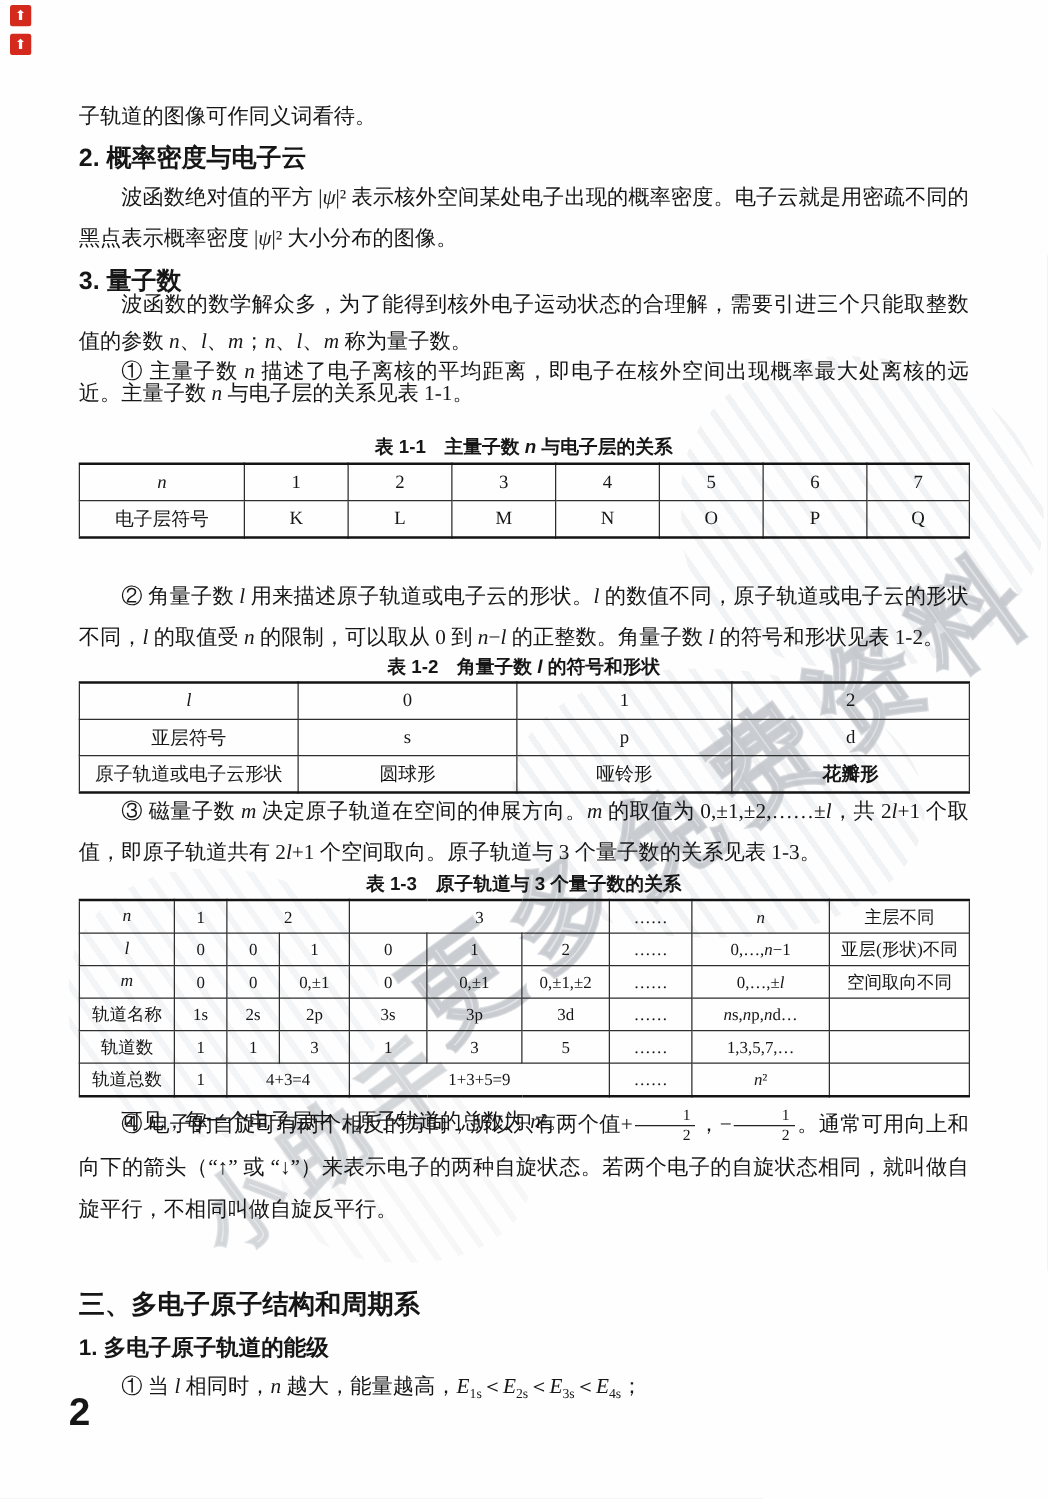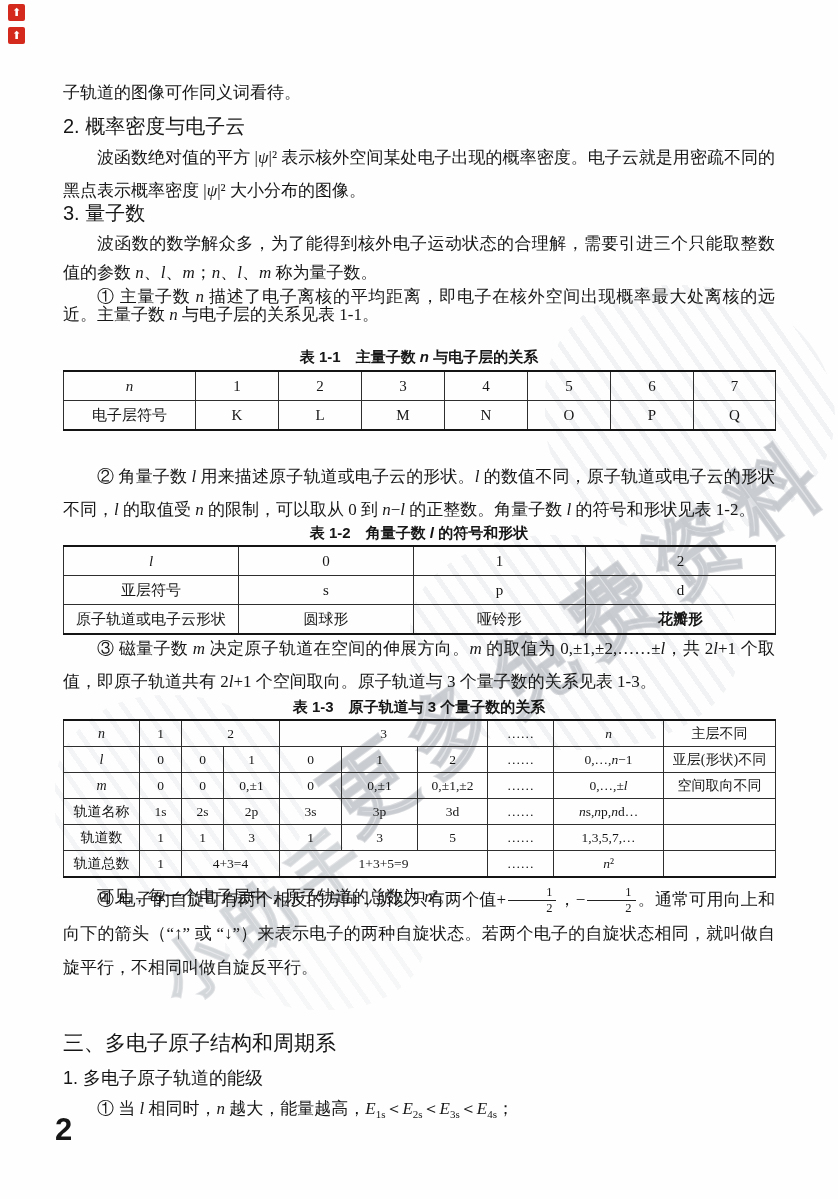--- a/index.html
+++ b/index.html
@@ -10,21 +10,21 @@
   .streak{position:absolute;opacity:.55;border-radius:45% 55% 50% 48%;
           background:repeating-linear-gradient(55deg,rgba(178,184,192,.30) 0 5px,rgba(255,255,255,0) 5px 17px);}
   .wm-text{position:absolute;font-family:"Liberation Sans","DejaVu Sans",sans-serif;font-weight:700;
            color:rgba(196,200,206,.50);-webkit-text-stroke:2px rgba(172,177,184,.45);
            letter-spacing:14px;white-space:nowrap;transform:rotate(-36deg);transform-origin:left top;}
   
   .content{position:absolute;inset:0;z-index:1;}
   .abs{position:absolute;}
   .para{width:712px;left:63px;font-size:17px;line-height:33px;text-align:justify;text-justify:inter-character;}
   .indent{text-indent:2em;}
-  .hd{font-family:"Liberation Sans","DejaVu Sans",sans-serif;font-weight:400;left:63px;}
+  .hd{font-family:"Liberation Sans","DejaVu Sans",sans-serif;font-weight:700;left:63px;}
   .cap{font-family:"Liberation Sans","DejaVu Sans",sans-serif;font-weight:700;
        width:712px;left:63px;text-align:center;font-size:15px;}
   i{font-style:italic;}
   sub{font-size:11px;}
   
   .frac{display:inline-flex;flex-direction:column;vertical-align:middle;text-align:center;
         font-size:12.5px;line-height:1.15;margin:0 2px;position:relative;top:-1px;}
   .frac .fn{border-bottom:1.3px solid #222;padding:0 4px;}
   .frac .fd{padding:0 4px;}
   
@@ -60,21 +60,21 @@
   <div class="content">
 
     <div class="marker" style="top:4px;">⬆</div>
     <div class="marker" style="top:27px;">⬆</div>
 
     <div class="abs para" style="top:76px;">子轨道的图像可作同义词看待。</div>
 
     <div class="abs hd" style="top:113px;font-size:20px;">2. 概率密度与电子云</div>
     <div class="abs para indent" style="top:141px;">波函数绝对值的平方 |<i>ψ</i>|² 表示核外空间某处电子出现的概率密度。电子云就是用密疏不同的黑点表示概率密度 |<i>ψ</i>|² 大小分布的图像。</div>
 
-    <div class="abs hd" style="top:200px;font-size:20px;">3. 量子数</div>
+    <div class="abs hd" style="top:211px;font-size:20px;">3. 量子数</div>
     <div class="abs para indent" style="top:229px;line-height:29px;">波函数的数学解众多，为了能得到核外电子运动状态的合理解，需要引进三个只能取整数值的参数 <i>n</i>、<i>l</i>、<i>m</i>；<i>n</i>、<i>l</i>、<i>m</i> 称为量子数。</div>
     <div class="abs para indent" style="top:288px;line-height:18px;">① 主量子数 <i>n</i> 描述了电子离核的平均距离，即电子在核外空间出现概率最大处离核的远近。主量子数 <i>n</i> 与电子层的关系见表 1-1。</div>
 
     <div class="abs cap" style="top:348px;">表 1-1　主量子数 <i>n</i> 与电子层的关系</div>
     <div class="abs" style="left:63px;top:370px;">
       <table class="tbl t1">
         <colgroup>
           <col style="width:132px">
             <col style="width:83px">
             <col style="width:83px">

